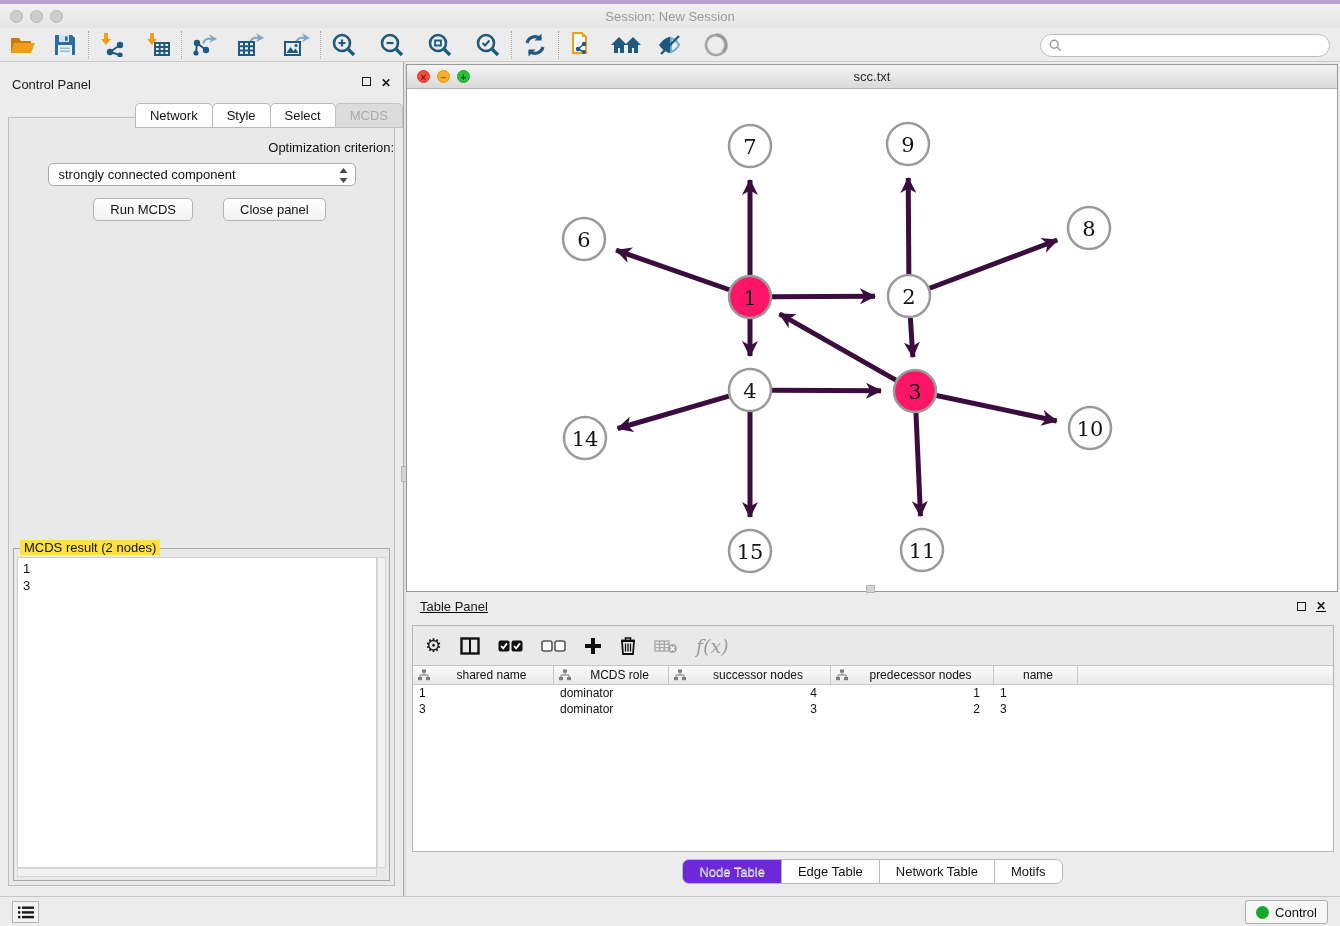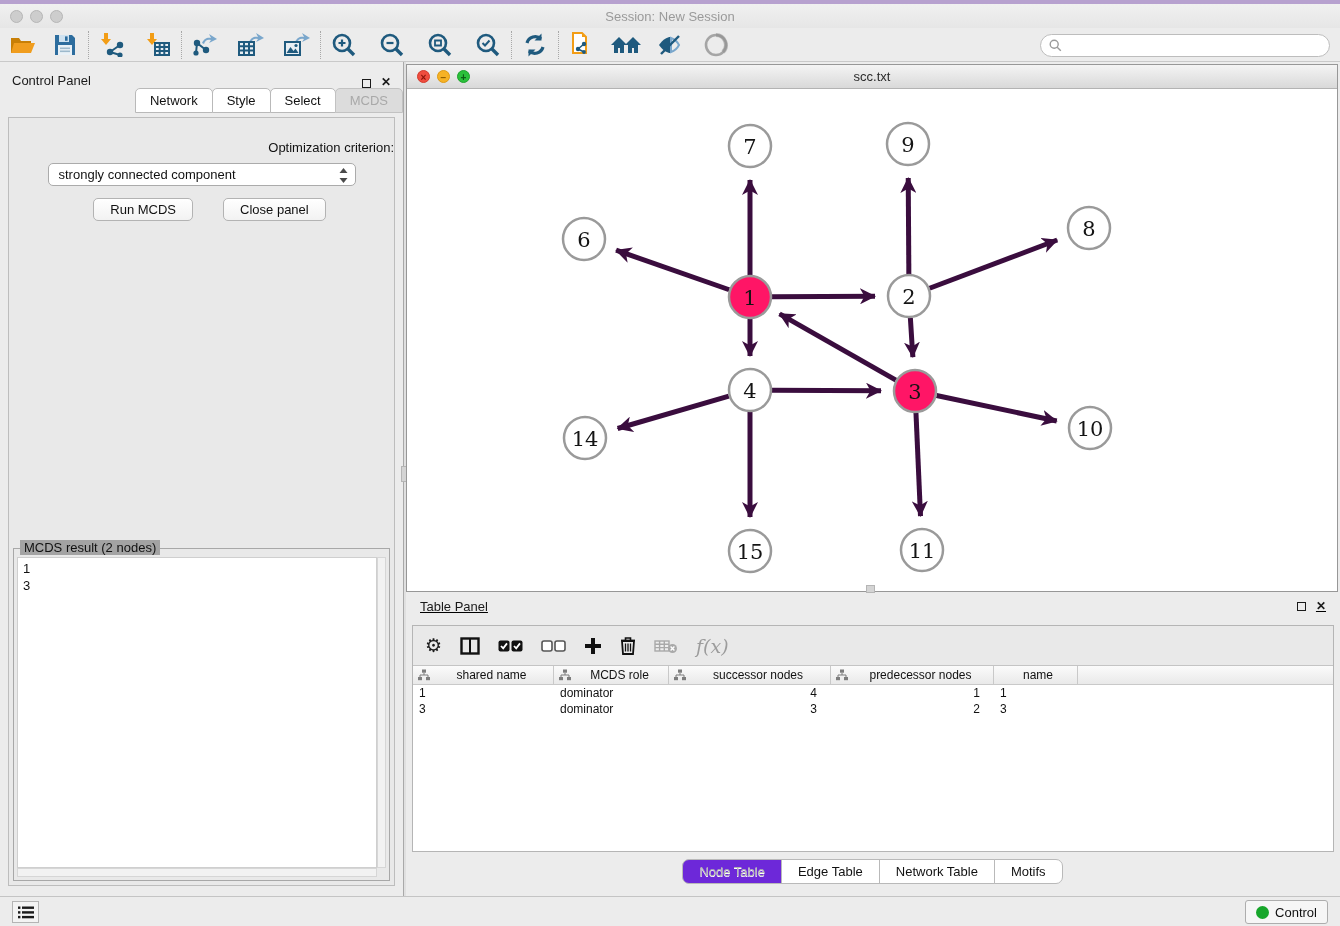--- a/index.html
+++ b/index.html
@@ -14,38 +14,38 @@
 
   
   .toolbar { position:absolute; left:0; top:28px; width:1340px; height:34px; background:#ececec; border-bottom:1px solid #c9c9c9; display:flex; align-items:center; }
   .tb-btn { width:34px; height:30px; display:flex; align-items:center; justify-content:center; background:none; border:none; cursor:pointer; }
   .tb-sep { width:1px; height:28px; margin:0 6px; border-left:1px dotted #a8a8a8; }
   .searchbox { position:absolute; right:10px; top:6px; width:290px; height:23px; background:#fff; border:1px solid #bdbdbd; border-radius:12px; display:flex; align-items:center; padding-left:8px; }
   .searchbox input { border:none; outline:none; flex:1; font-size:12px; background:transparent; margin-left:4px; }
 
   
   .control-panel { position:absolute; left:0; top:62px; width:403px; height:834px; background:#ececec; }
-  .panel-header { height:26px; display:flex; align-items:flex-end; padding:0 12px; font-size:13px; color:#1a1a1a; }
+  .panel-header { height:26px; display:flex; align-items:flex-start; padding:0 12px; font-size:13px; color:#1a1a1a;margin-top:15px; }
   .panel-header .spacer { flex:1; }
   .mini-ic { font-size:12px; color:#1a1a1a; margin-left:10px; cursor:pointer; line-height:1; }
   .float-sq { width:9px; height:9px; border:1.5px solid #1a1a1a; display:inline-block; margin-left:10px; cursor:pointer; }
 
   .tabs-row { display:flex; justify-content:flex-end; position:relative; z-index:2; }
   .tab { background:#fff; border:1px solid #b9b9b9; padding:4px 14px; font-size:13px; color:#111; border-radius:5px 5px 0 0; margin-left:-1px; cursor:pointer; }
   .tab.active { background:#dcdcdc; color:#a9a9a9; border-color:#c2c2c2; }
 
   .cp-body { position:absolute; left:8px; right:8px; top:55px; bottom:10px; background:#e9e9e9; border:1px solid #bdbdbd; }
   .opt-label { text-align:right; font-size:13px; color:#111; margin-top:22px; }
   .selectbox { margin:8px auto 0 auto; width:308px; height:23px; background:#fff; border:1px solid #ababab; border-radius:5px; display:flex; align-items:center; font-size:13px; color:#111; padding-left:10px; position:relative; }
   .selectbox .chev { position:absolute; right:6px; top:3px; }
   .btn-row { display:flex; justify-content:center; gap:14px; margin-top:12px; }
   .push-btn { background:linear-gradient(#ffffff,#f2f2f2); border:1px solid #b3b3b3; border-radius:5px; font-size:13px; color:#111; padding:3px 16px; cursor:pointer;margin-left:16px; }
 
   .result-group { position:absolute; left:4px; right:4px; top:430px; bottom:4px; border:1px solid #a8a8a8; background:#e9e9e9; }
-  .result-legend { position:absolute; top:-9px; left:6px; background:#a3a3a3; padding:0 4px; font-size:13px; color:#111; }
+  .result-legend { position:absolute; top:-9px; left:6px; background:#fde047; padding:0 4px; font-size:13px; color:#111; }
   .result-text { position:absolute; left:3px; top:8px; right:12px; bottom:12px; background:#fff; border:1px solid #cfcfcf; font-size:13px; color:#111; padding:2px 5px; line-height:17px; white-space:pre; overflow:hidden; }
   .vtrack { position:absolute; right:3px; top:8px; width:9px; bottom:12px; background:#f2f2f2; border:1px solid #d6d6d6; }
   .htrack { position:absolute; left:3px; bottom:3px; right:12px; height:9px; background:#f2f2f2; border:1px solid #d6d6d6; }
 
   
   .vsplit { position:absolute; left:403px; top:62px; width:3px; height:834px; background:#e0e0e0; border-left:1px solid #a9a9a9; }
   .vsplit .grip { position:absolute; left:-3px; top:404px; width:7px; height:16px; background:#d4d4d4; border:1px solid #b5b5b5; cursor:col-resize; }
   .hgrip { position:absolute; left:866px; top:585px; width:9px; height:8px; background:#d4d4d4; border:1px solid #b5b5b5; cursor:row-resize; }
 
   

